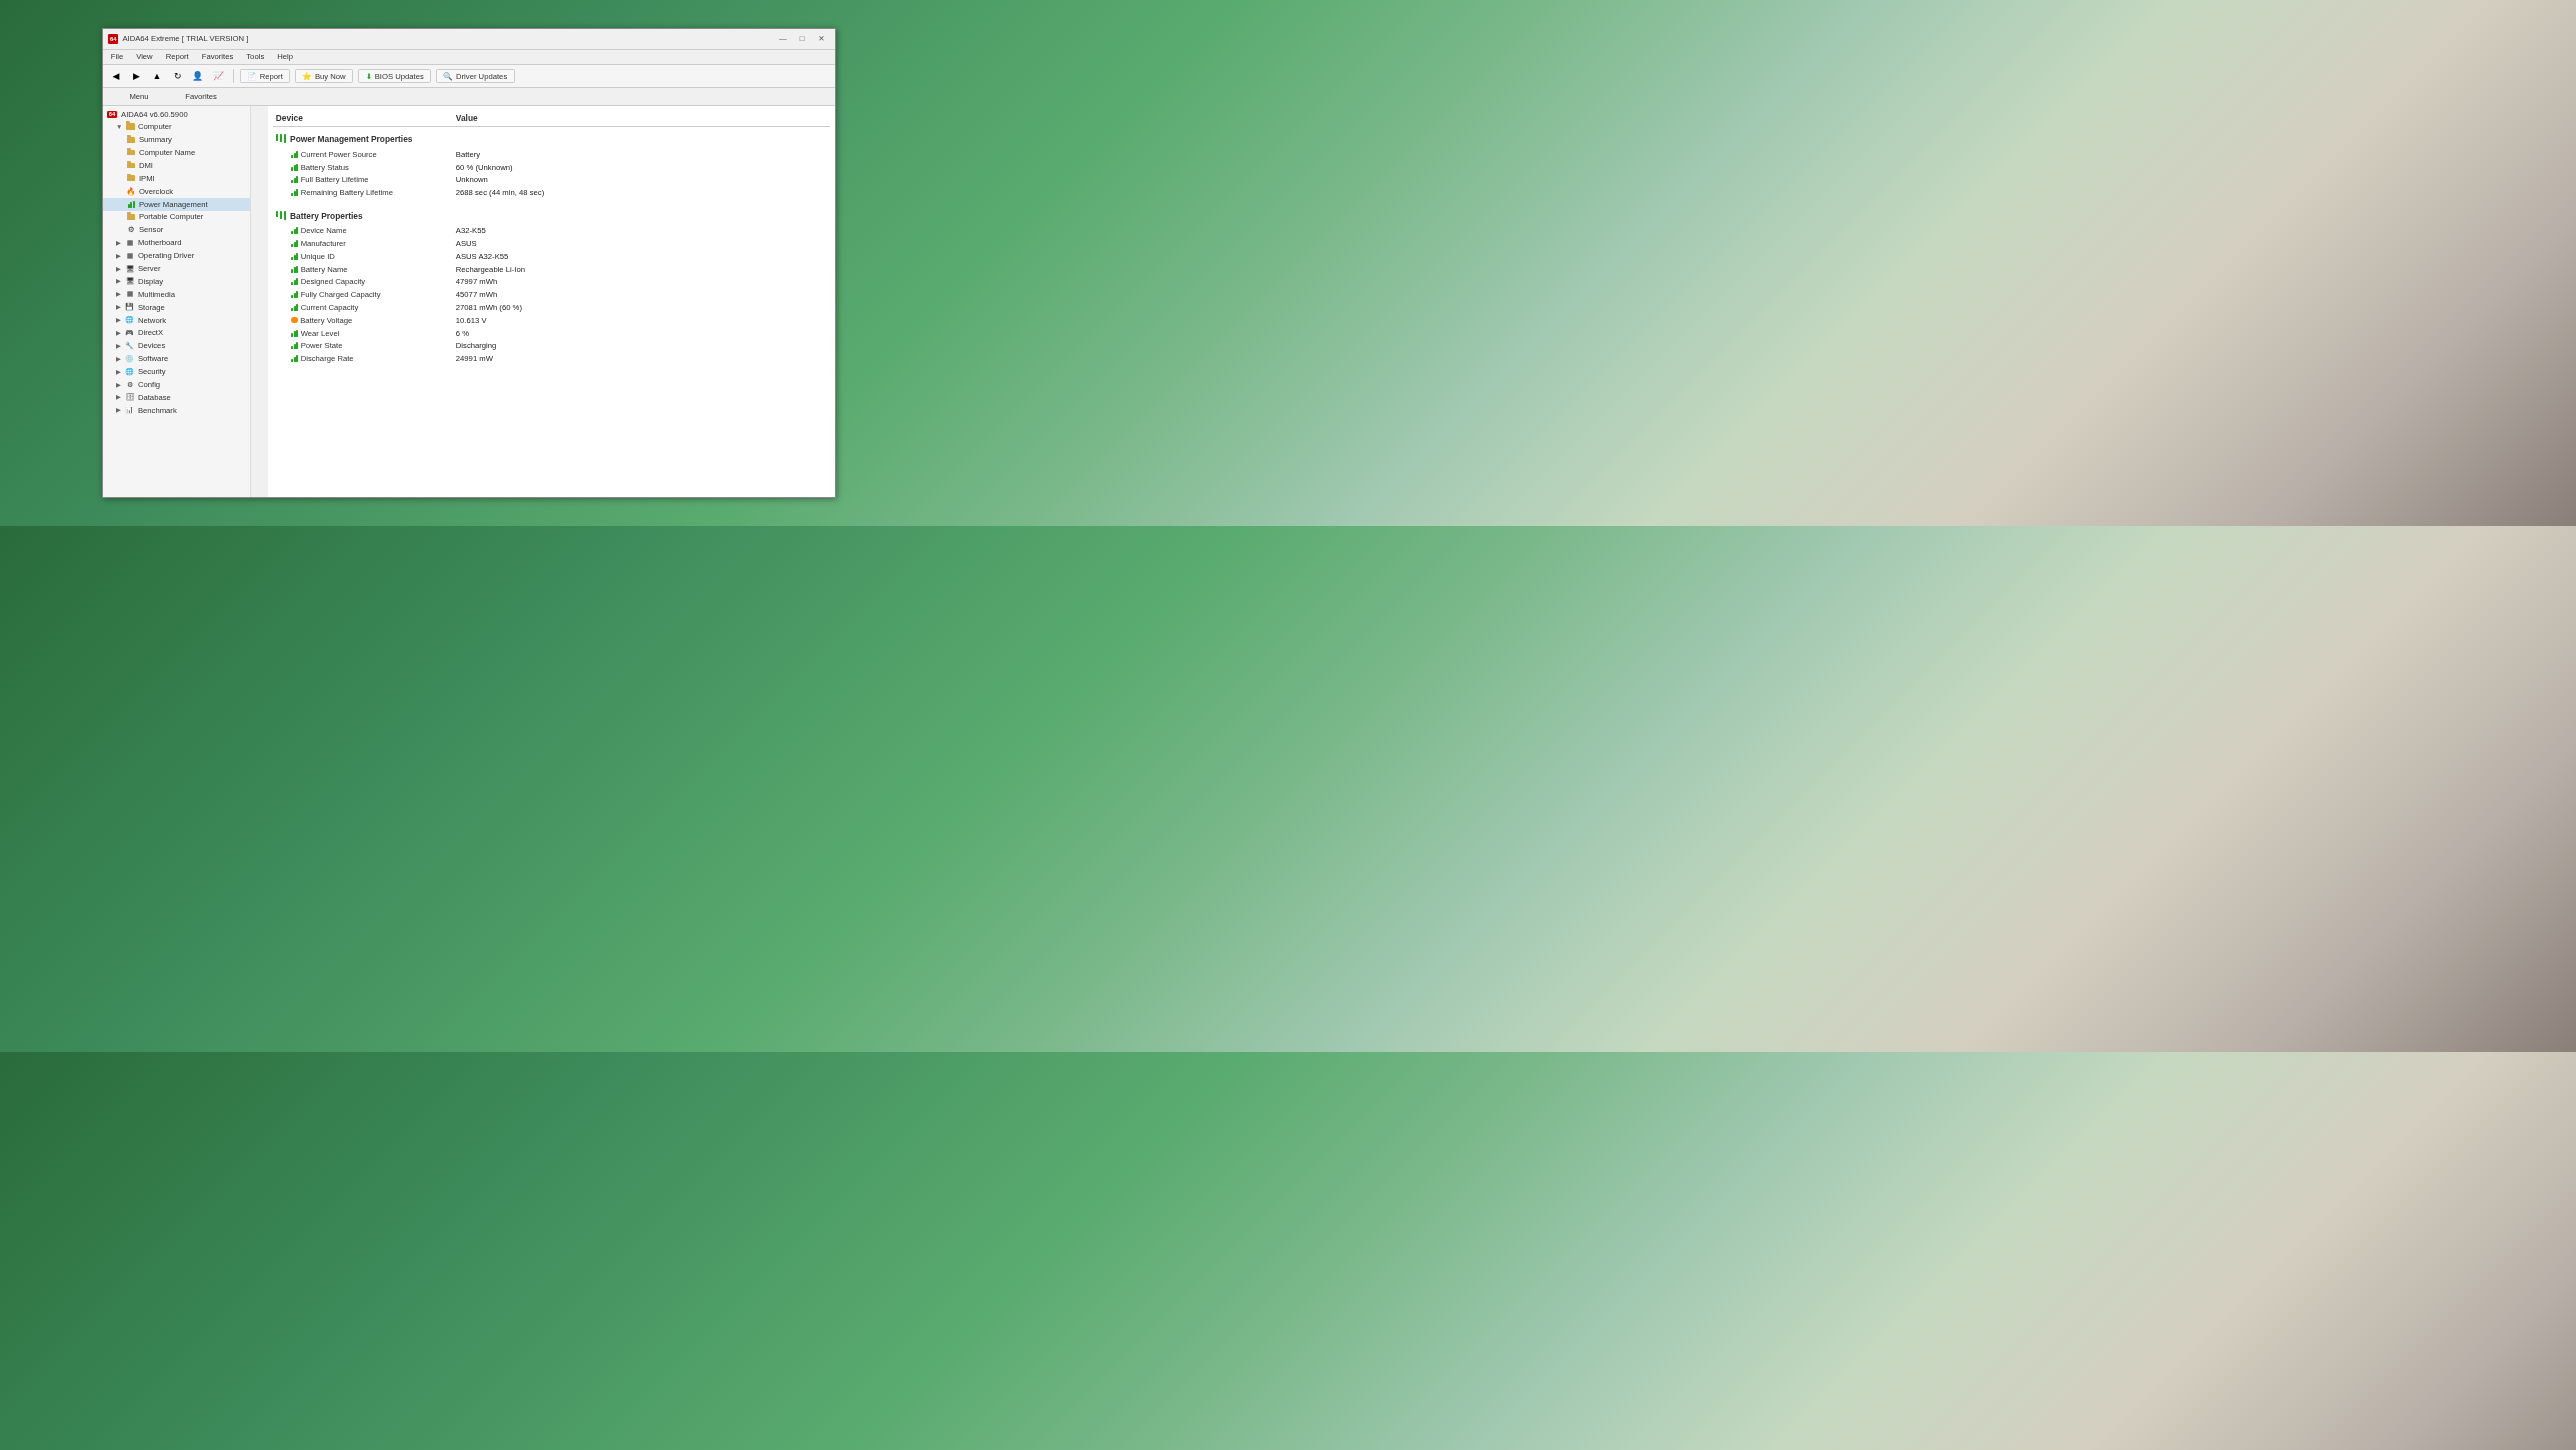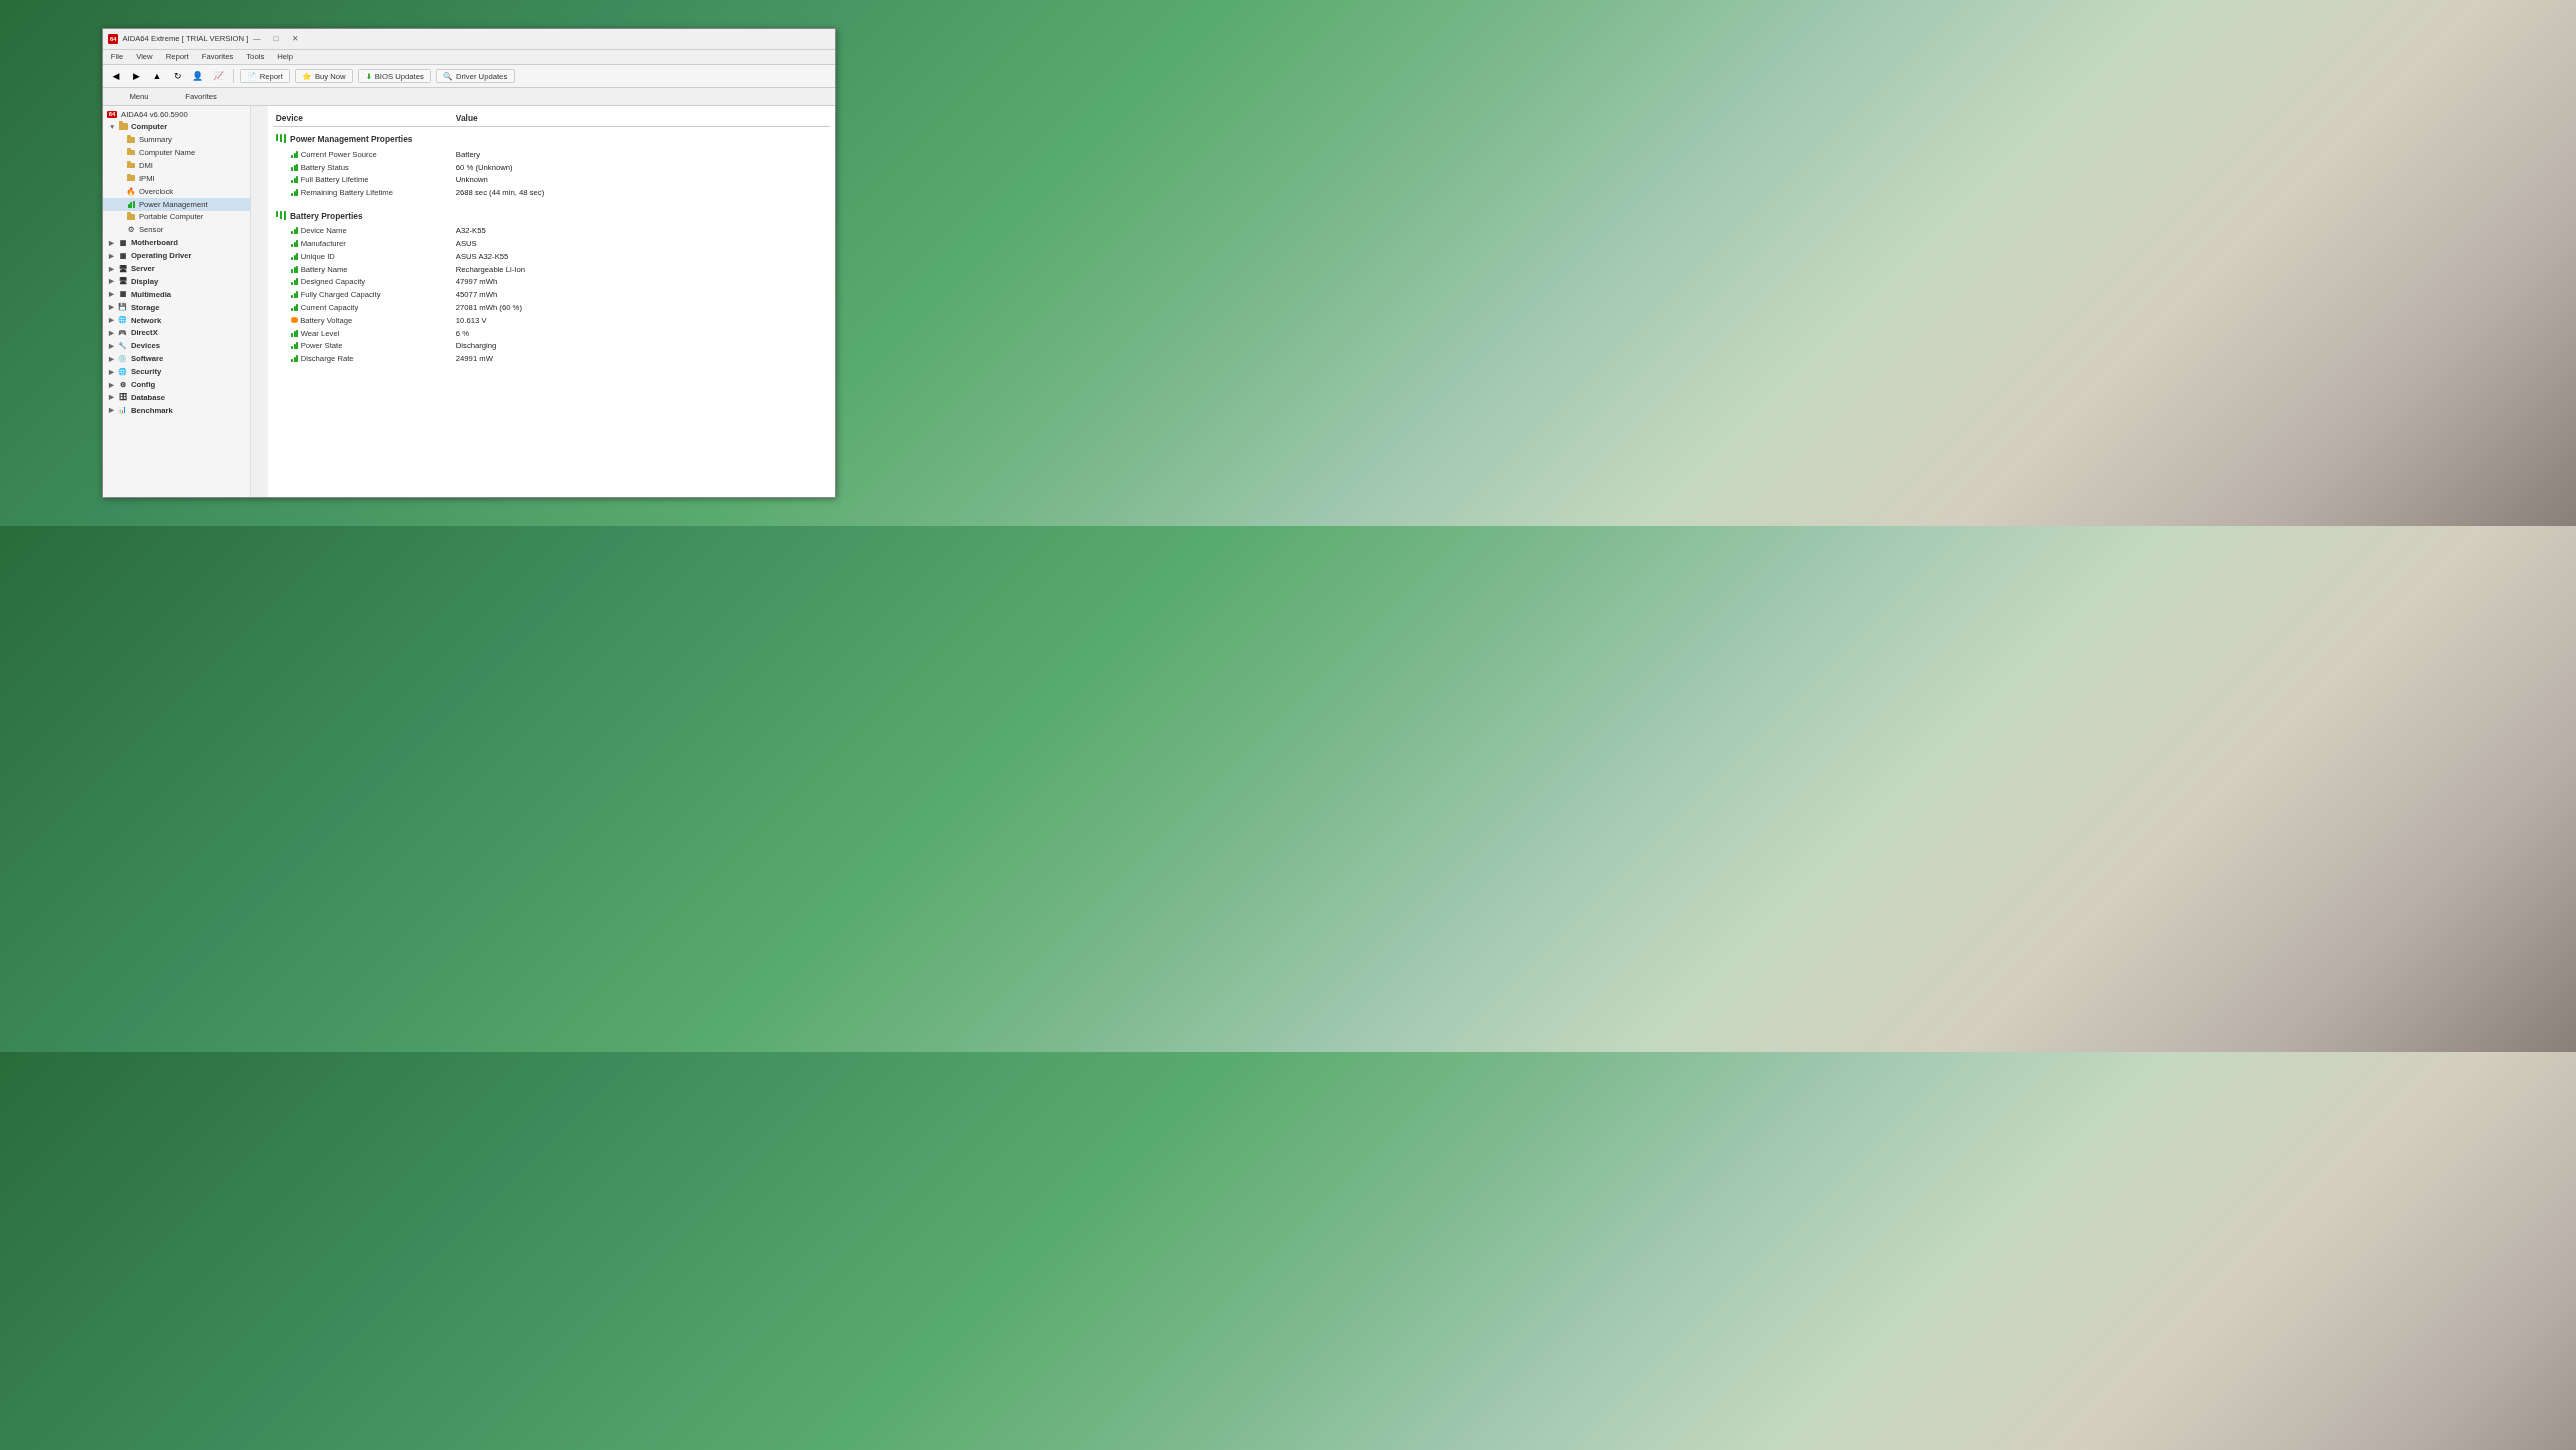--- a/index.html
+++ b/index.html
@@ -24,21 +24,21 @@
       flex-direction: column;
       position: relative;
     }
     .title-bar {
       background: #f0f0f0;
       height: 20.6px;
       display: flex;
       align-items: center;
       padding: 0 5.2px;
       border-bottom: 0.6px solid #ccc;
-      justify-content: flex-start;
+      justify-content: space-between;
     }
     .title-bar-left {
       display: flex;
       align-items: center;
       gap: 3.9px;
     }
     .title-icon {
       width: 10.3px;
       height: 10.3px;
       background: #c00;
@@ -173,21 +173,21 @@
       justify-content: center;
       font-size: 7px;
       flex-shrink: 0;
     }
     .sidebar-item .expand-arrow {
       width: 9px;
       font-size: 6.4px;
       color: #666;
       flex-shrink: 0;
     }
-    .indent1 { padding-left: 6px; font-weight: bold; }
+    .indent1 { padding-left: 13px; }
     .indent2 { padding-left: 23px; }
     .main-panel {
       flex: 1;
       background: white;
       overflow-y: auto;
       padding: 5.2px;
     }
     .table-header {
       display: grid;
       grid-template-columns: 180px 1fr;

